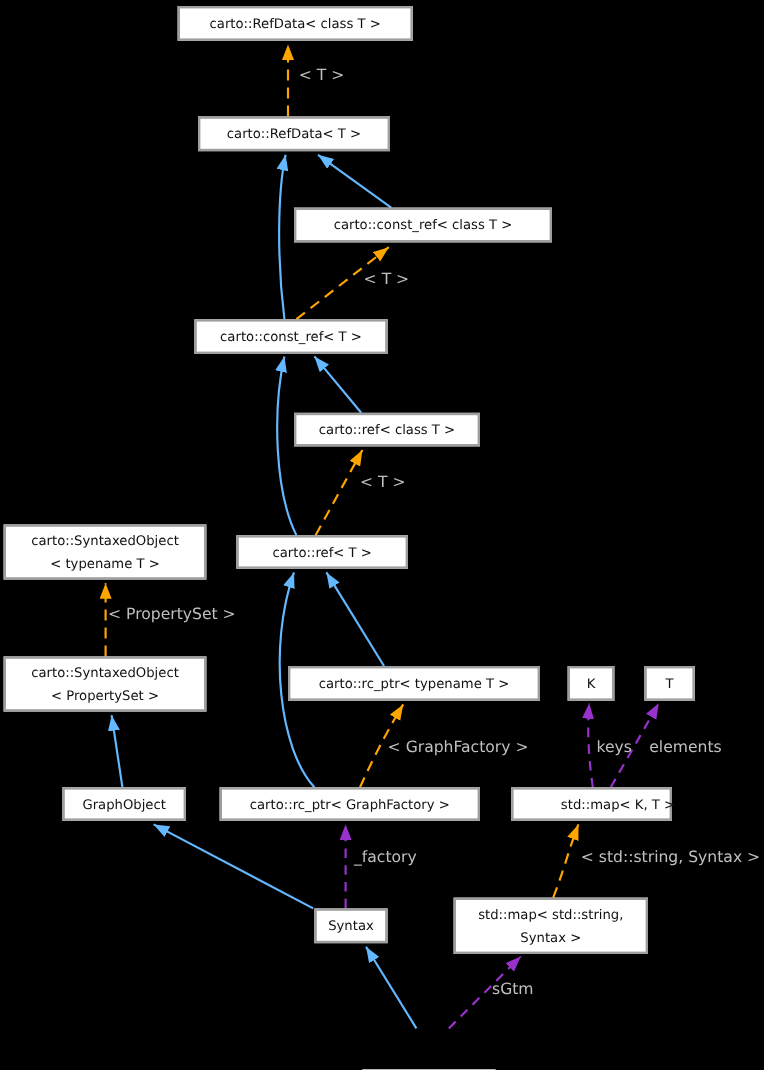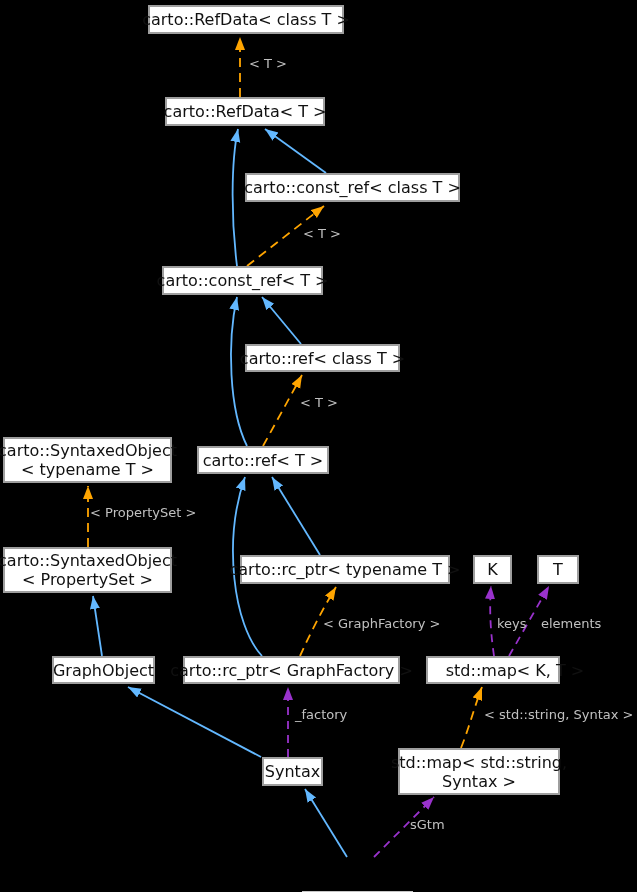--- a/index.html
+++ b/index.html
@@ -24,21 +24,21 @@
   .e-inh{stroke:var(--inheritance-edge);fill:none;stroke-width:1.8px;}
   .e-tpl{stroke:var(--template-edge);fill:none;stroke-width:1.8px;stroke-dasharray:9 6;}
   .e-use{stroke:var(--usage-edge);fill:none;stroke-width:1.8px;stroke-dasharray:8 6;}
   .m-inh{fill:var(--inheritance-edge);}
   .m-tpl{fill:var(--template-edge);}
   .m-use{fill:var(--usage-edge);}
   .node{
     position:absolute;box-sizing:border-box;
     display:flex;flex-direction:column;align-items:center;justify-content:center;
     background:var(--node-fill);border:2px solid var(--node-border);
-    color:var(--node-text);font-size:16px;line-height:19px;
+    color:var(--node-text);font-size:11px;line-height:19px;
     text-align:right;white-space:nowrap;
   }
   .node.hl{background:var(--highlight-fill);border-color:var(--highlight-border);}
   .elabel{
     position:absolute;color:var(--edge-label-text);
     font-size:13px;line-height:15px;white-space:nowrap;
   }
 </style>
 </head>
 <body>
@@ -79,37 +79,37 @@
     <path class="e-use" marker-end="url(#arr-use)" d="M509,656 L549,586"></path>
     <path class="e-use" marker-end="url(#arr-use)" d="M288,757 L288,687"></path>
     <path class="e-use" marker-end="url(#arr-use)" d="M374,857 L434,797"></path>
   </svg>
 
   <div class="node" style="left:148px;top:5px;width:196px;height:29px;">carto::RefData&lt; class T &gt;</div>
   <div class="node" style="left:165px;top:97px;width:160px;height:29px;">carto::RefData&lt; T &gt;</div>
   <div class="node" style="left:245px;top:173px;width:215px;height:29px;">carto::const_ref&lt; class T &gt;</div>
   <div class="node" style="left:245px;top:344px;width:155px;height:28px;">carto::ref&lt; class T &gt;</div>
   <div class="node" style="left:162px;top:266px;width:161px;height:29px;">carto::const_ref&lt; T &gt;</div>
-  <div class="node" style="left:197px;top:446px;width:132px;height:28px;">carto::ref&lt; T &gt;</div>
+  <div class="node" style="left:197px;top:446px;width:143px;height:28px;">carto::ref&lt; T &gt;</div>
   <div class="node" style="left:3px;top:437px;width:169px;height:46px;">
     <span>carto::SyntaxedObject</span>
     <span>&lt; typename T &gt;</span>
   </div>
   <div class="node" style="left:3px;top:547px;width:169px;height:46px;">
     <span>carto::SyntaxedObject</span>
     <span>&lt; PropertySet &gt;</span>
   </div>
   <div class="node" style="left:240px;top:555px;width:210px;height:29px;">carto::rc_ptr&lt; typename T &gt;</div>
   <div class="node" style="left:473px;top:555px;width:39px;height:29px;">K</div>
   <div class="node" style="left:537px;top:555px;width:42px;height:29px;">T</div>
   <div class="node" style="left:52px;top:656px;width:103px;height:28px;">GraphObject</div>
   <div class="node" style="left:183px;top:656px;width:217px;height:28px;">carto::rc_ptr&lt; GraphFactory &gt;</div>
   <div class="node" style="left:426px;top:656px;width:134px;height:28px;padding-left:44px;">std::map&lt; K, T &gt;</div>
   <div class="node" style="left:262px;top:757px;width:61px;height:29px;">Syntax</div>
-  <div class="node" style="left:378px;top:748px;width:162px;height:47px;margin-left:20px;">
+  <div class="node" style="left:378px;top:748px;width:162px;height:47px;">
     <span>std::map&lt; std::string,</span>
     <span>Syntax &gt;</span>
   </div>
   <div class="node hl" style="left:302px;top:891px;width:111px;height:27px;">aims::RoiGtm</div>
 
   <div class="elabel" style="left:249px;top:56px;">&lt; T &gt;</div>
   <div class="elabel" style="left:303px;top:226px;">&lt; T &gt;</div>
   <div class="elabel" style="left:300px;top:395px;">&lt; T &gt;</div>
   <div class="elabel" style="left:90px;top:505px;">&lt; PropertySet &gt;</div>
   <div class="elabel" style="left:323px;top:616px;">&lt; GraphFactory &gt;</div>

